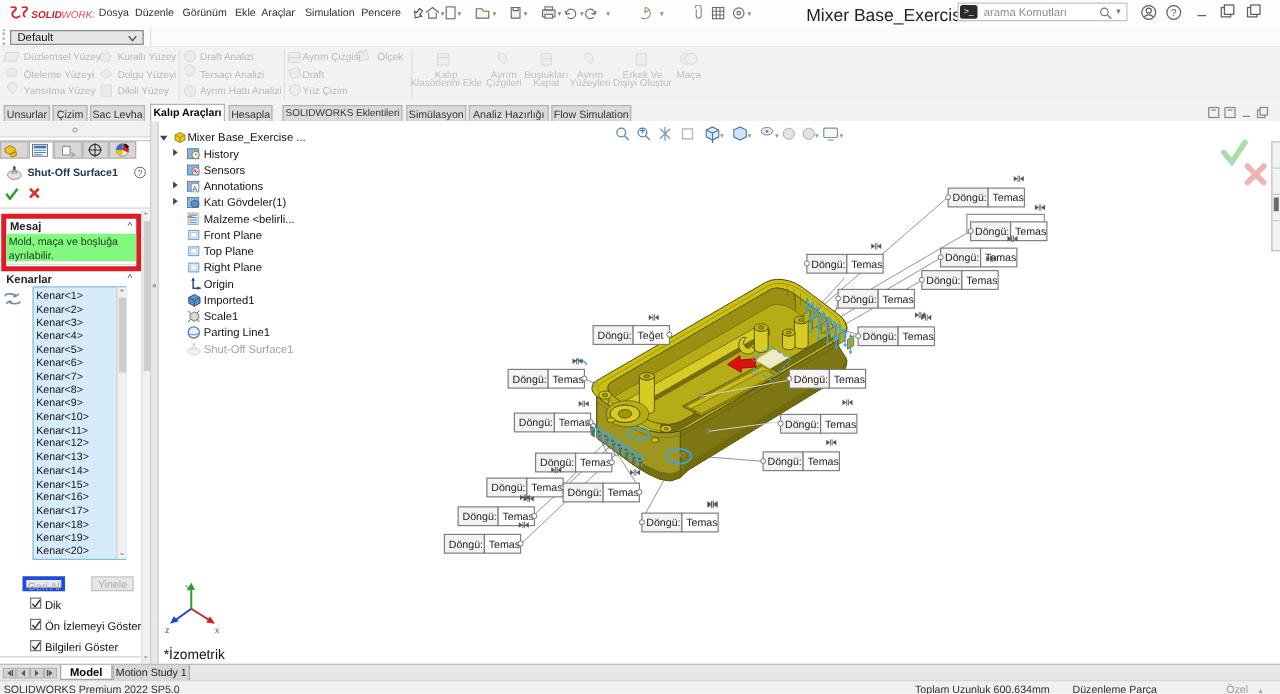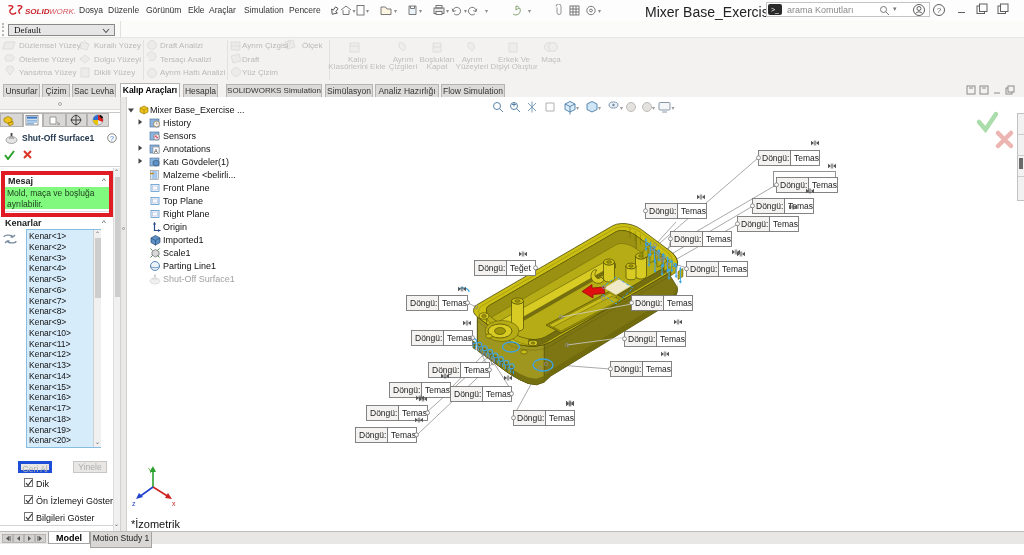--- a/index.html
+++ b/index.html
@@ -4,21 +4,21 @@
 <style>
 * { margin:0; padding:0; box-sizing:border-box; }
 html,body { width:1024px; height:555px; overflow:hidden; font-family:"Liberation Sans", sans-serif; }
 #app { position:relative; width:1024px; height:555px; background:#fff;padding-left:24px; }
 .abs { position:absolute; }
 
 #titlebar { position:absolute; left:0; top:0; width:1024px; height:21px; background:#fdfdfd; }
 .menu { position:absolute; top:5px; font-size:8.5px; color:#333; }
 
 #comborow { position:absolute; left:0; top:21px; width:1024px; height:17px; background:#fbfbfa; border-bottom:1px solid #e6e6e4; }
-#combo { position:absolute; left:8px; top:3px; width:107px; height:12px; background:#e6e6e6; border:1px solid #898989; font-size:9px; color:#111; padding-left:5px; line-height:11px;font-family:Liberation Serif, serif; }
+#combo { position:absolute; left:8px; top:3px; width:107px; height:12px; background:#e6e6e6; border:1px solid #898989; font-size:9px; color:#111; padding-left:5px; line-height:11px; }
 
 #ribbon { position:absolute; left:0; top:38px; width:1024px; height:44px; background:#f3f2f1; }
 .rtxt { position:absolute; font-size:8px; color:#b9b9b7; white-space:nowrap; }
 .rsep { position:absolute; top:2px; width:1px; height:40px; background:#e2e1e0; }
 .bigbtn { position:absolute; top:57px; font-size:8px; color:#bfbfbd; text-align:center; line-height:6.5px; white-space:nowrap; }
 
 #tabrow { position:absolute; left:0; top:82px; width:1024px; height:15px; background:#f3f2f1; }
 .ctab { position:absolute; top:2px; height:13px; background:#dcdbda; border:1px solid #b5b4b2; border-bottom:none; font-size:8.5px; color:#333; text-align:center; line-height:12px; white-space:nowrap; overflow:hidden; }
 .ctab.active { background:#fff; font-weight:bold; color:#000; top:1px; height:14px; z-index:2; }
 
@@ -78,21 +78,21 @@
           <text x="79" y="9">▾</text>
           <text x="106" y="9">▾</text>
           <text x="124" y="9">▾</text>
           <text x="145" y="9">▾</text>
           <text x="188" y="9">▾</text>
           <text x="258" y="9">▾</text>
         </g>
   </svg>
   <span class="abs" style="left:645px;top:4px;font-size:14px;color:#222">Mixer Base_Exercise *</span>
 
-  <div class="abs" style="left:766px;top:2px;width:164px;height:15px;background:#fff;border:1px solid #c4c4c4">
+  <div class="abs" style="left:766px;top:2px;width:136px;height:15px;background:#fff;border:1px solid #c4c4c4">
     <div class="abs" style="left:1px;top:1px;width:14px;height:11px;background:#2b2b2b;border-radius:2px;color:#fff;font-size:7px;text-align:center;line-height:11px">&gt;_</div>
     <span class="abs" style="left:20px;top:2px;font-size:9px;color:#8a8a8a">arama Komutları</span>
     <svg class="abs" style="left:112px;top:2px" width="11" height="11" viewBox="0 0 11 11">
           <circle cx="4.5" cy="4.5" r="3" fill="none" stroke="#777" stroke-width="1"></circle>
           <path d="M7 7 L10 10" stroke="#777" stroke-width="1"></path>
         </svg>
     <span class="abs" style="left:126px;top:2px;font-size:7px;color:#777">▾</span>
   </div>
   <svg class="abs" style="left:911px;top:2px" width="105" height="16" viewBox="0 0 105 16">
     <g stroke="#5f5f5f" fill="none" stroke-width="1">
@@ -171,21 +171,21 @@
         <circle cx="209" cy="5" r="4.5"></circle>
   </g>
 </svg>
 
 <div id="tabrow">
   <div class="ctab" style="left:3px;width:37px">Unsurlar</div>
   <div class="ctab" style="left:42px;width:28px">Çizim</div>
   <div class="ctab" style="left:72px;width:44px">Sac Levha</div>
   <div class="ctab active" style="left:120px;width:60px">Kalıp Araçları</div>
   <div class="ctab" style="left:183px;width:35px">Hesapla</div>
-  <div class="ctab" style="left:226px;width:96px;font-size:8px">SOLIDWORKS Simulation</div>
+  <div class="ctab" style="left:226px;width:96px;font-size:8px">SOLIDWORKS Eklentileri</div>
   <div class="ctab" style="left:325px;width:48px">Simülasyon</div>
   <div class="ctab" style="left:375px;width:64px">Analiz Hazırlığı</div>
   <div class="ctab" style="left:441px;width:64px">Flow Simulation</div>
   <svg class="abs" style="left:966px;top:3px" width="50" height="11" viewBox="0 0 50 11">
     <g stroke="#8a8a8a" fill="none" stroke-width="1">
       <rect x="1" y="1" width="8" height="8"></rect>
           <path d="M3 3 l4 0"></path>
       <rect x="14" y="1" width="8" height="8"></rect>
           <path d="M16 3 l4 0"></path>
       <path d="M28 8 l6 0"></path>
@@ -784,14 +784,21 @@
     <g fill="#555">
           <path d="M7 2 l-3 2.5 l3 2.5 Z M8.5 2 l0 5 l-1 0 l0 -5 Z"></path>
           <path d="M18 2 l-3 2.5 l3 2.5 Z"></path>
           <path d="M26 2 l3 2.5 l-3 2.5 Z"></path>
           <path d="M37 2 l3 2.5 l-3 2.5 Z M35.5 2 l0 5 l1 0 l0 -5 Z"></path>
         </g>
   </svg>
   <div class="abs" style="left:48px;top:0;width:42px;height:12px;background:#fff;border:1px solid #a5a4a3;border-top:none;font-size:9px;font-weight:bold;text-align:center;line-height:12px">Model</div>
   <div class="abs" style="left:90px;top:0;width:62px;height:16px;background:#d8d7d6;border:1px solid #a5a4a3;border-top:none;font-size:8.5px;color:#222;text-align:center;line-height:12px;white-space:nowrap">Motion Study 1</div>
 </div>
-
+<div id="statusbar">
+  <span class="sbtxt" style="left:3px">SOLIDWORKS Premium 2022 SP5.0</span>
+  <span class="sbtxt" style="left:732px">Toplam Uzunluk 600.634mm</span>
+  <span class="sbtxt" style="left:858px">Düzenleme Parça</span>
+  <span class="sbtxt" style="left:981px;color:#9a9a9a">Özel</span>
+  <span class="sbtxt" style="left:1007px;color:#9a9a9a;font-size:6px;top:3px">▴</span>
 </div>
 
+</div>
+
 </body></html>

